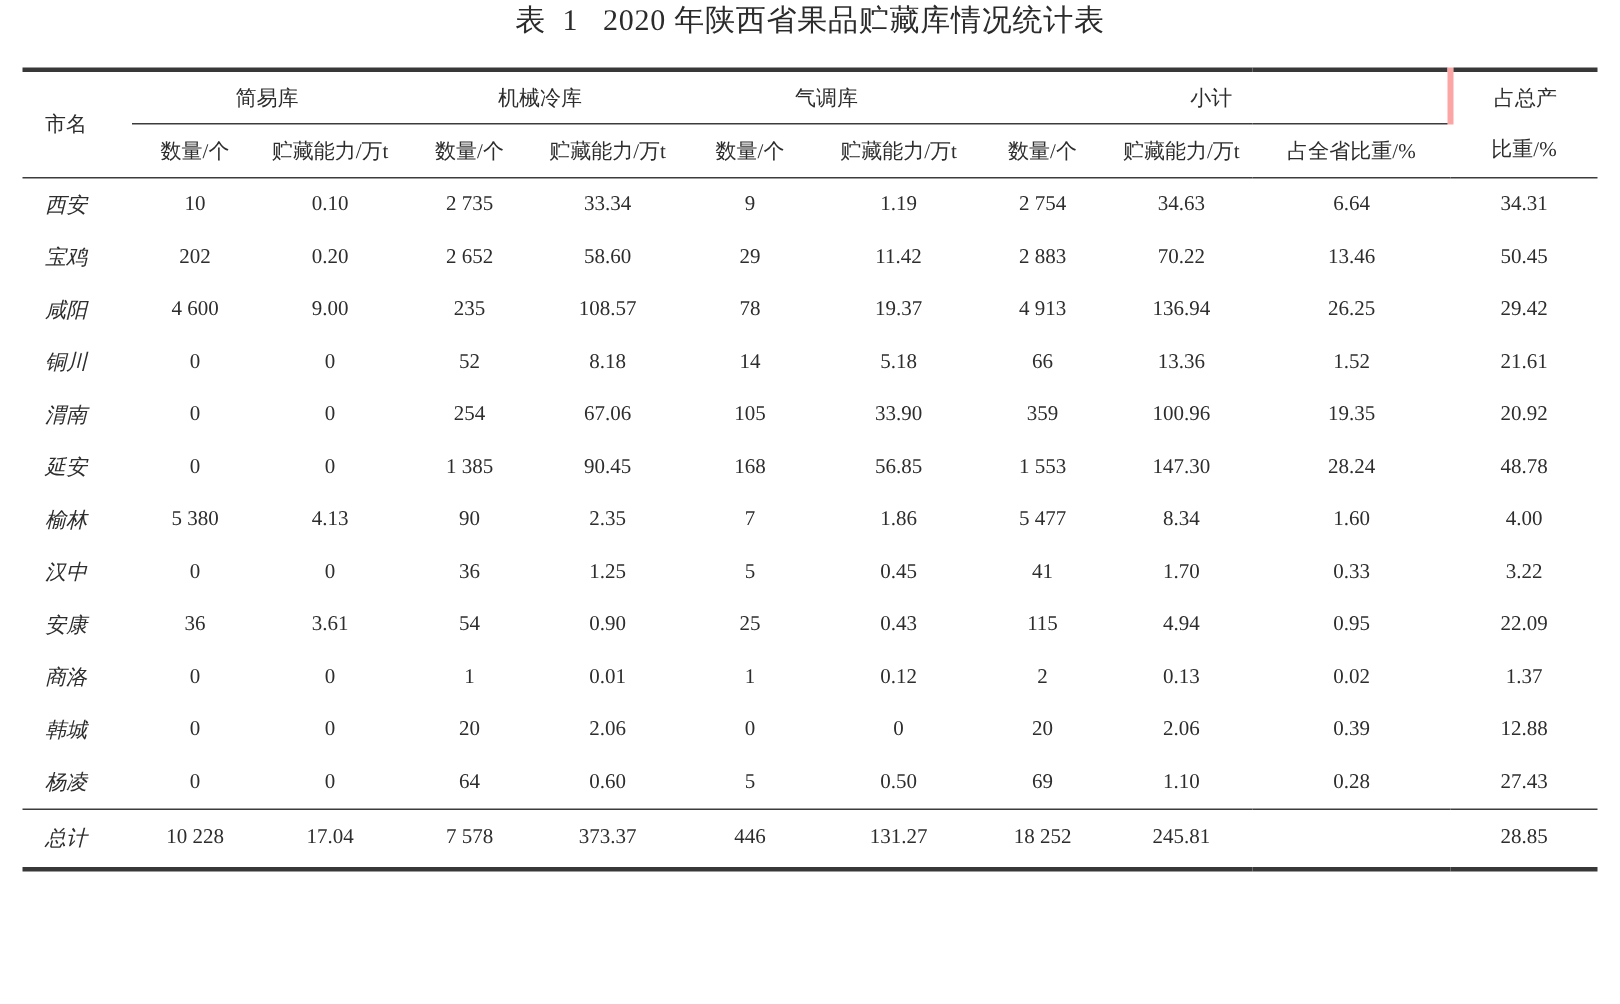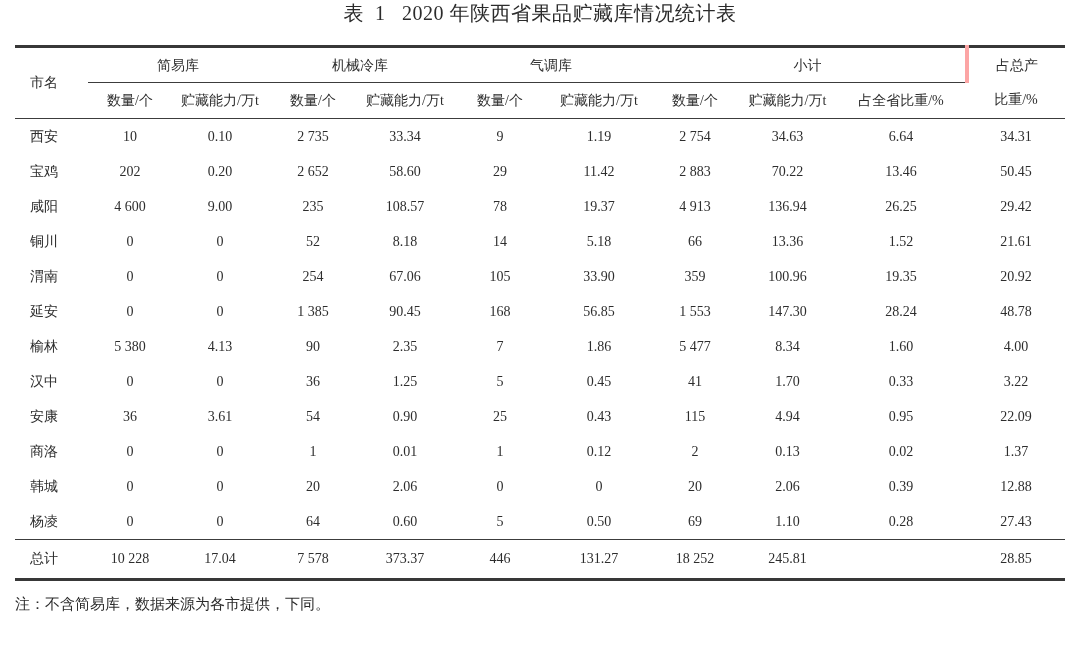--- a/index.html
+++ b/index.html
@@ -65,21 +65,21 @@
     text-align: left;
     padding-left: 15px;
     vertical-align: middle;
   }
   tr.h2 th {
     height: 35px;
     border-bottom: 1.5px solid #3c3c3c;
     vertical-align: middle;
   }
   tbody td { height: 35px; vertical-align: middle; }
-  tbody td.city { text-align: left; padding-left: 15px; }
+  tbody td.city { text-align: left; padding-left: 15px; font-style: italic; }
   tr.total-row td {
     height: 38px;
     border-top: 1.5px solid #3c3c3c;
   }
   .footnote {
     margin: 0;
     padding: 14px 0 0 15px;
     font-size: 15px;
     color: #2b2b2b;
   }
@@ -293,15 +293,14 @@
           <td>446</td>
           <td>131.27</td>
           <td>18 252</td>
           <td>245.81</td>
           <td></td>
           <td>28.85</td>
         </tr>
       </tbody>
   </table>
 
-  <p class="footnote">注：不含简易库，数据来源为各市提供，下同。</p>
 
 </div>
 
 </body></html>

